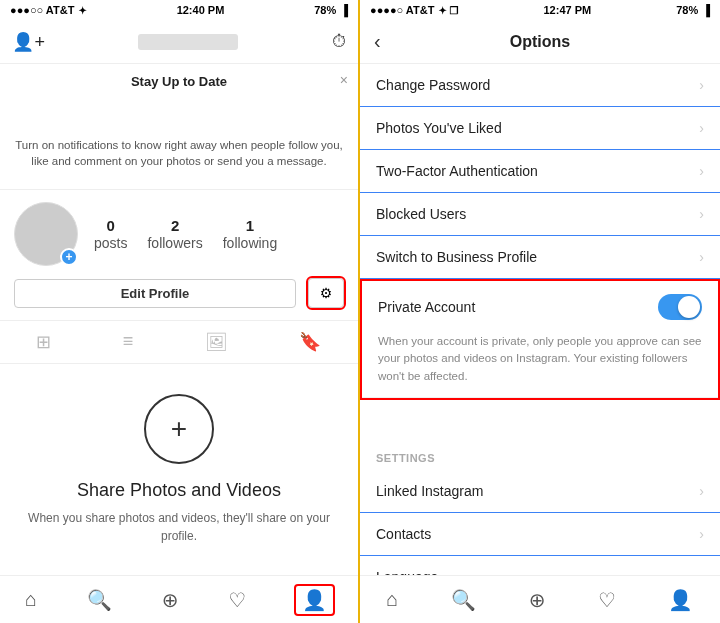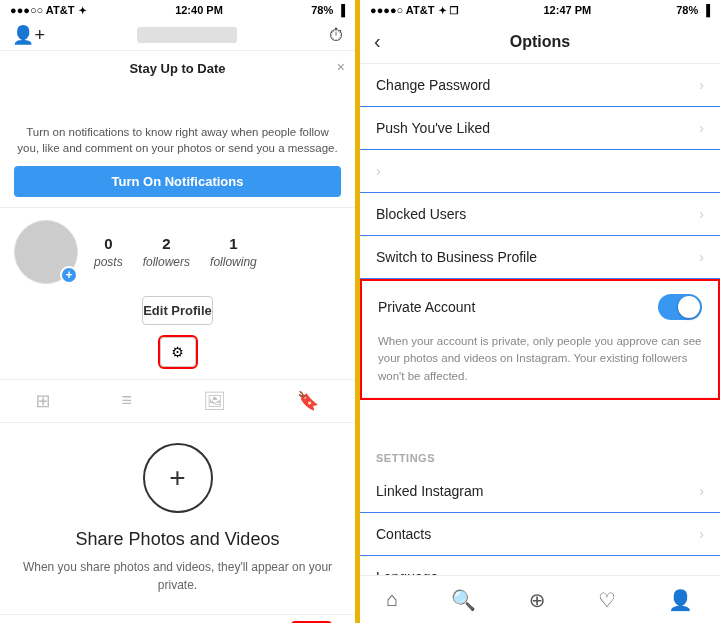--- a/index.html
+++ b/index.html
@@ -9,21 +9,21 @@
       display: flex;
       width: 720px;
       height: 623px;
       overflow: hidden;
     }
 
     
     .left-panel {
       width: 360px;
       height: 623px;
-      border-right: 5px solid #eab308;
+      border-right: 2px solid #eab308;
       display: flex;
       flex-direction: column;
       background: #fff;
     }
 
     .status-bar {
       display: flex;
       justify-content: space-between;
       align-items: center;
       padding: 4px 10px;
@@ -132,31 +132,29 @@
     .stat-item {
       text-align: center;
     }
     .stat-number {
       font-size: 15px;
       font-weight: 700;
       color: #222;
       display: block;
     }
     .stat-label {
-      font-size: 12px;
+      font-size: 14px;
       color: #555;
-      font-style: italic;
     }
 
     .profile-actions {
       display: flex;
       padding: 0 14px 12px;
       gap: 12px;
       align-items: center;
-      flex-direction: column;
     }
     .edit-profile-btn {
       flex: 1;
       border: 1px solid #ccc;
       background: #fff;
       border-radius: 4px;
       padding: 6px 0;
       font-size: 13px;
       font-weight: 600;
       color: #333;
@@ -387,21 +385,20 @@
   <div class="top-nav">
     <span style="font-size:18px; color:#222; cursor:pointer;">👤+</span>
     <div class="top-nav-username"></div>
     <span style="font-size:18px; color:#333; cursor:pointer;">⏱</span>
   </div>
 
   <div class="notification-banner">
     <span class="close-btn">×</span>
     <div class="notification-title">Stay Up to Date</div>
     <div class="notification-desc">Turn on notifications to know right away when people follow you, like and comment on your photos or send you a message.</div>
-    <button class="notification-btn">Turn On Notifications</button>
   </div>
 
   <div class="profile-section">
     <div class="avatar-wrap">
       <div class="avatar-circle"></div>
       <div class="avatar-plus">+</div>
     </div>
     <div class="profile-stats">
       <div class="stat-item">
         <span class="stat-number">0</span>
@@ -430,21 +427,21 @@
     <span class="tab-icon">≡</span>
     <span class="tab-icon">🖼</span>
     <span class="tab-icon">🔖</span>
   </div>
 
   <div class="empty-state">
     <div class="empty-circle">
       <span style="font-size:28px; color:#333;">+</span>
     </div>
     <div class="empty-title">Share Photos and Videos</div>
-    <div class="empty-desc">When you share photos and videos, they'll appear on your private.</div>
+    <div class="empty-desc">When you share photos and videos, they'll share on your profile.</div>
   </div>
 
   <div class="bottom-nav">
     <div class="bottom-nav-item">
       <span>⌂</span>
     </div>
     <div class="bottom-nav-item">
       <span>🔍</span>
     </div>
     <div class="bottom-nav-item">
@@ -478,24 +475,25 @@
     <span class="options-title">Options</span>
   </div>
 
   <div class="options-list">
 
     <div class="options-item">
       <span class="options-item-label">Change Password</span>
       <span class="options-chevron">›</span>
     </div>
     <div class="options-item">
-      <span class="options-item-label">Push You've Liked</span>
-      <span class="options-chevron">›</span>
-    </div>
-    <div class="options-item">
+      <span class="options-item-label">Photos You've Liked</span>
+      <span class="options-chevron">›</span>
+    </div>
+    <div class="options-item">
+      <span class="options-item-label">Two-Factor Authentication</span>
       <span class="options-chevron">›</span>
     </div>
     <div class="options-item">
       <span class="options-item-label">Blocked Users</span>
       <span class="options-chevron">›</span>
     </div>
     <div class="options-item">
       <span class="options-item-label">Switch to Business Profile</span>
       <span class="options-chevron">›</span>
     </div>

